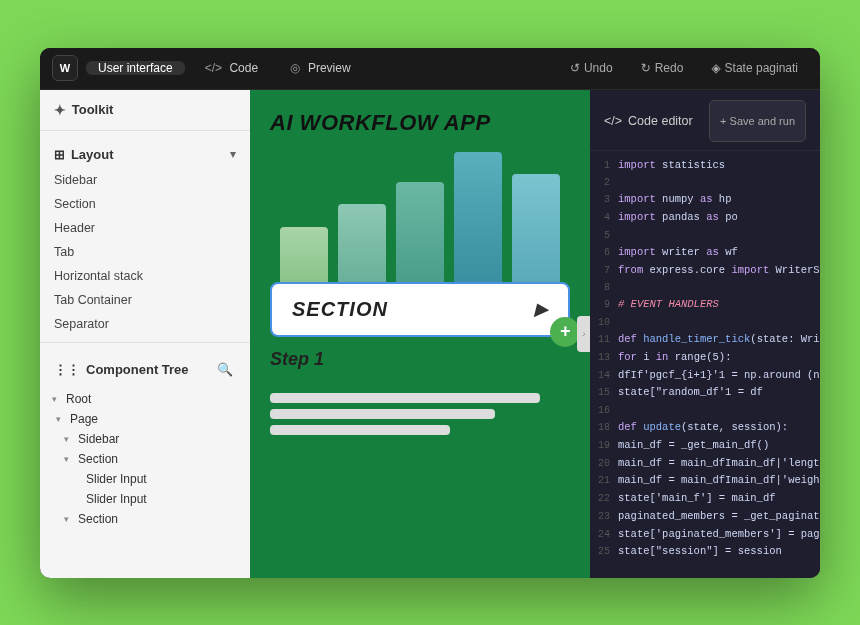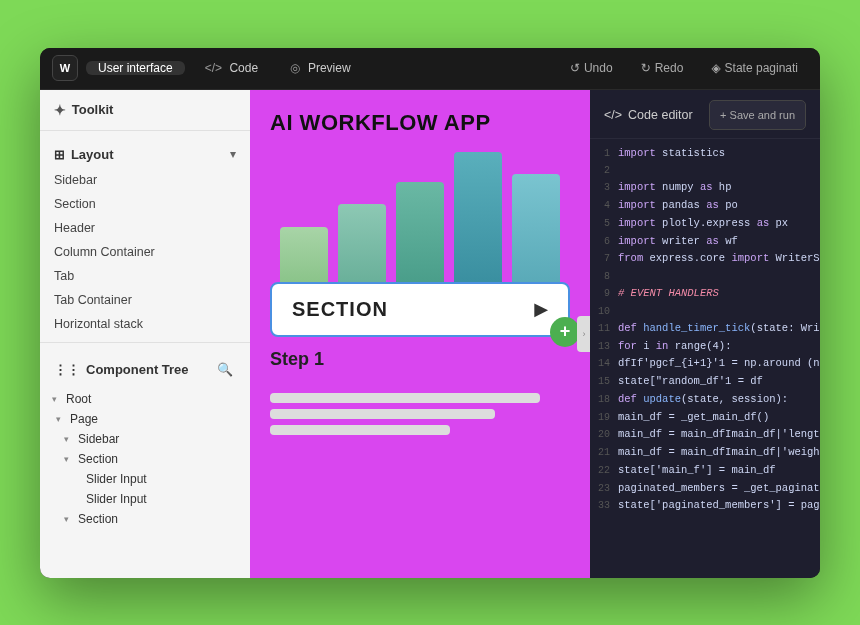--- a/index.html
+++ b/index.html
@@ -206,23 +206,24 @@
       color: #333;
     }
 
     .tree-indent-1 { padding-left: 8px; }
     .tree-indent-2 { padding-left: 16px; }
     .tree-indent-3 { padding-left: 24px; }
 
     
     .canvas-area {
       flex: 1;
-      background: #d946ef;
+      background: #15803d;
       overflow: hidden;
       position: relative;
+      font-style: italic;
     }
 
     .canvas-inner {
       padding: 20px 20px;
       position: relative;
     }
 
     .canvas-title {
       font-size: 22px;
       font-weight: 800;
@@ -326,21 +327,21 @@
       color: #ccc;
       display: flex;
       align-items: center;
       gap: 6px;
     }
 
     .save-run-btn {
       background: #2a2a3a;
       border: 1px solid #444;
       border-radius: 5px;
-      padding: 8px 10px;
+      padding: 14px 10px;
       font-size: 11px;
       color: #aaa;
       cursor: pointer;
       display: flex;
       align-items: center;
       gap: 4px;
     }
 
     .code-content {
       flex: 1;
@@ -449,24 +450,24 @@
           <span>⊞</span>
           <span>Layout</span>
         </div>
         <span class="layout-arrow">▾</span>
       </div>
 
       <div class="layout-items">
         <div class="layout-item">Sidebar</div>
         <div class="layout-item">Section</div>
         <div class="layout-item">Header</div>
-        <div class="layout-item">Column Container</div>
         <div class="layout-item">Tab</div>
+        <div class="layout-item">Horizontal stack</div>
         <div class="layout-item">Tab Container</div>
-        <div class="layout-item">Horizontal stack</div>
+        <div class="layout-item">Separator</div>
       </div>
 
       <div class="divider"></div>
 
       <div class="component-tree-header">
         <div class="component-tree-title">
           <span>⋮⋮</span>
           <span>Component Tree</span>
         </div>
         <div class="search-icon-btn">🔍</div>
@@ -558,21 +559,20 @@
           <div class="code-line">
             <span class="line-num">3</span>
             <span class="code-text"><span class="kw">import</span><span> numpy </span><span class="kw">as</span><span> hp</span></span>
           </div>
           <div class="code-line">
             <span class="line-num">4</span>
             <span class="code-text"><span class="kw">import</span><span> pandas </span><span class="kw">as</span><span> po</span></span>
           </div>
           <div class="code-line">
             <span class="line-num">5</span>
-            <span class="code-text"><span class="kw">import</span><span> plotly.express </span><span class="kw">as</span><span> px</span></span>
           </div>
           <div class="code-line">
             <span class="line-num">6</span>
             <span class="code-text"><span class="kw">import</span><span> writer </span><span class="kw">as</span><span> wf</span></span>
           </div>
           <div class="code-line">
             <span class="line-num">7</span>
             <span class="code-text"><span class="kw">from</span><span> express.core </span><span class="kw">import</span><span> WriterState</span></span>
           </div>
           <div class="code-line">
@@ -586,31 +586,35 @@
           <div class="code-line">
             <span class="line-num">10</span>
             <span class="code-text"></span>
           </div>
           <div class="code-line">
             <span class="line-num">11</span>
             <span class="code-text"><span class="kw">def</span><span class="fn"> handle_timer_tick</span><span>(state: WriterS</span></span>
           </div>
           <div class="code-line">
             <span class="line-num">13</span>
-            <span class="code-text"><span class="kw">    for</span><span> i </span><span class="kw">in</span><span> range(4):</span></span>
+            <span class="code-text"><span class="kw">    for</span><span> i </span><span class="kw">in</span><span> range(5):</span></span>
           </div>
           <div class="code-line">
             <span class="line-num">14</span>
             <span class="code-text"><span>        dfIf'pgcf_{i+1}'1 = np.around (np. r</span></span>
           </div>
           <div class="code-line">
             <span class="line-num">15</span>
             <span class="code-text"><span>        state["random_df'1 = df</span></span>
           </div>
           <div class="code-line">
+            <span class="line-num">16</span>
+            <span class="code-text"></span>
+          </div>
+          <div class="code-line">
             <span class="line-num">18</span>
             <span class="code-text"><span class="kw">def</span><span class="fn"> update</span><span>(state, session):</span></span>
           </div>
           <div class="code-line">
             <span class="line-num">19</span>
             <span class="code-text"><span>    main_df = _get_main_df()</span></span>
           </div>
           <div class="code-line">
             <span class="line-num">20</span>
             <span class="code-text"><span>    main_df = main_dfImain_df|'length_cn</span></span>
@@ -621,21 +625,25 @@
           </div>
           <div class="code-line">
             <span class="line-num">22</span>
             <span class="code-text"><span>    state['main_f'] = main_df</span></span>
           </div>
           <div class="code-line">
             <span class="line-num">23</span>
             <span class="code-text"><span>    paginated_members = _get_paginated_m</span></span>
           </div>
           <div class="code-line">
-            <span class="line-num">33</span>
+            <span class="line-num">24</span>
             <span class="code-text"><span>    state['paginated_members'] = paginati</span></span>
+          </div>
+          <div class="code-line">
+            <span class="line-num">25</span>
+            <span class="code-text"><span>    state["session"] = session</span></span>
           </div>
           <div class="code-line"></div>
         </div>
     </div>
 
   </div>
 </div>
 
 </body></html>

